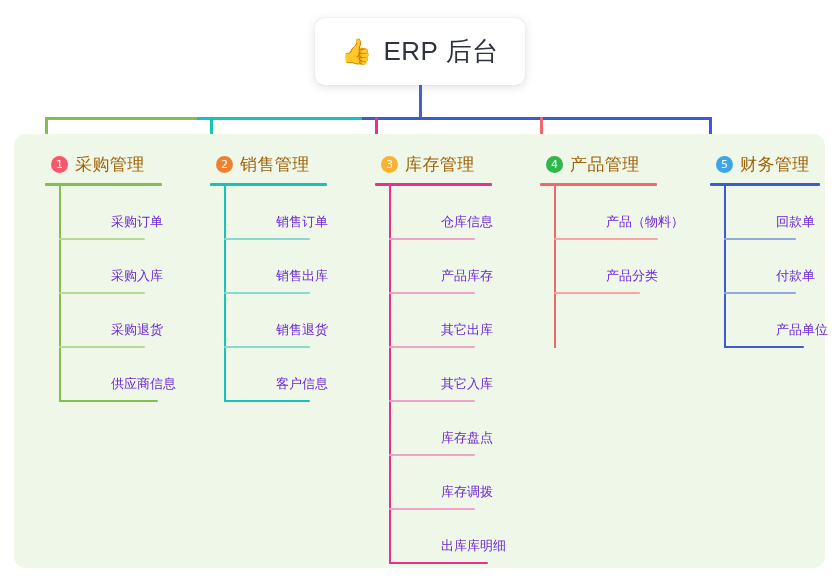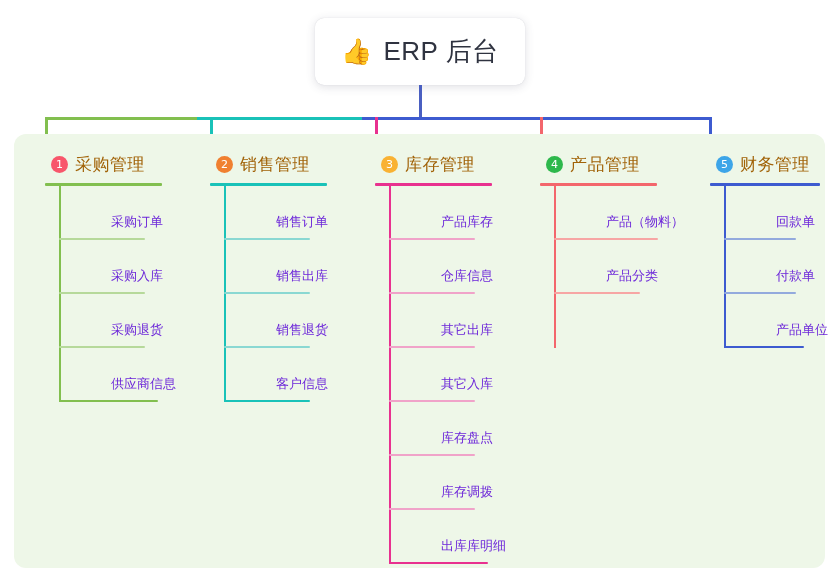--- a/index.html
+++ b/index.html
@@ -207,25 +207,25 @@
       </div>
       <div class="column" style="left: 361px; top: 16px;">
         <div class="col-head">
           <span class="badge" style="background: rgb(249, 178, 51);">3</span>
           <span class="col-title">库存管理</span>
         </div>
         <div class="head-rule" style="width: 117px; background: rgb(232, 49, 143);"></div>
         <div class="items">
           <div class="spine" style="top: 0px; height: 378px; background: rgb(232, 49, 143);"></div>
           <div class="item">
+            <span class="item-label">仓库信息</span>
+            <div class="item-rule" style="width: 86px; background: rgb(240, 163, 201);"></div>
+          </div>
+          <div class="item">
             <span class="item-label">产品库存</span>
-            <div class="item-rule" style="width: 86px; background: rgb(240, 163, 201);"></div>
-          </div>
-          <div class="item">
-            <span class="item-label">仓库信息</span>
             <div class="item-rule" style="width: 86px; background: rgb(240, 163, 201);"></div>
           </div>
           <div class="item">
             <span class="item-label">其它出库</span>
             <div class="item-rule" style="width: 86px; background: rgb(240, 163, 201);"></div>
           </div>
           <div class="item">
             <span class="item-label">其它入库</span>
             <div class="item-rule" style="width: 86px; background: rgb(240, 163, 201);"></div>
           </div>

